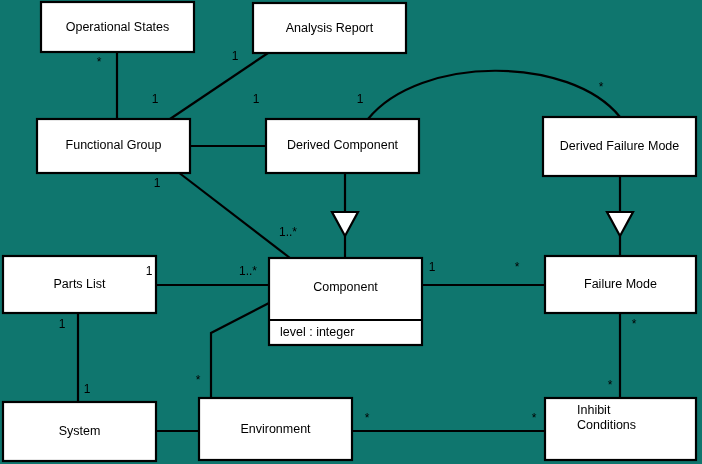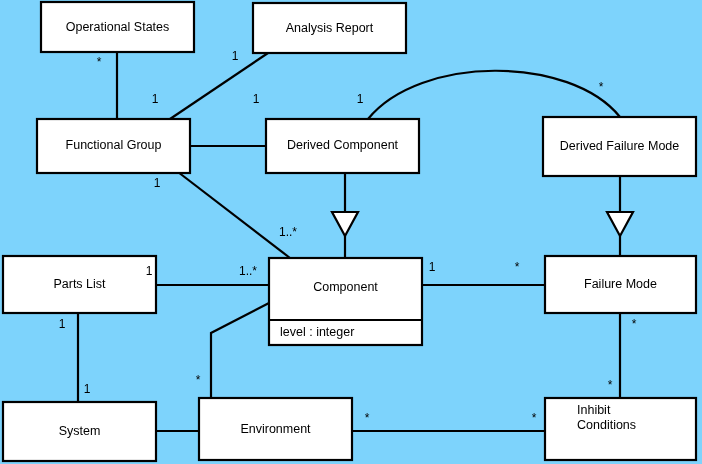--- a/index.html
+++ b/index.html
@@ -4,21 +4,21 @@
 <style>
   html, body {
     margin: 0;
     padding: 0;
     background: #ffffff;
   }
   #diagram-root {
     position: relative;
     width: 702px;
     height: 464px;
-    background: #7dd3fc;
+    background: #0f766e;
     font-family: "Liberation Sans", sans-serif;
     overflow: hidden;
   }
   svg#uml-canvas {
     display: block;
     width: 702px;
     height: 464px;
   }
   .cls-box {
     fill: #ffffff;

